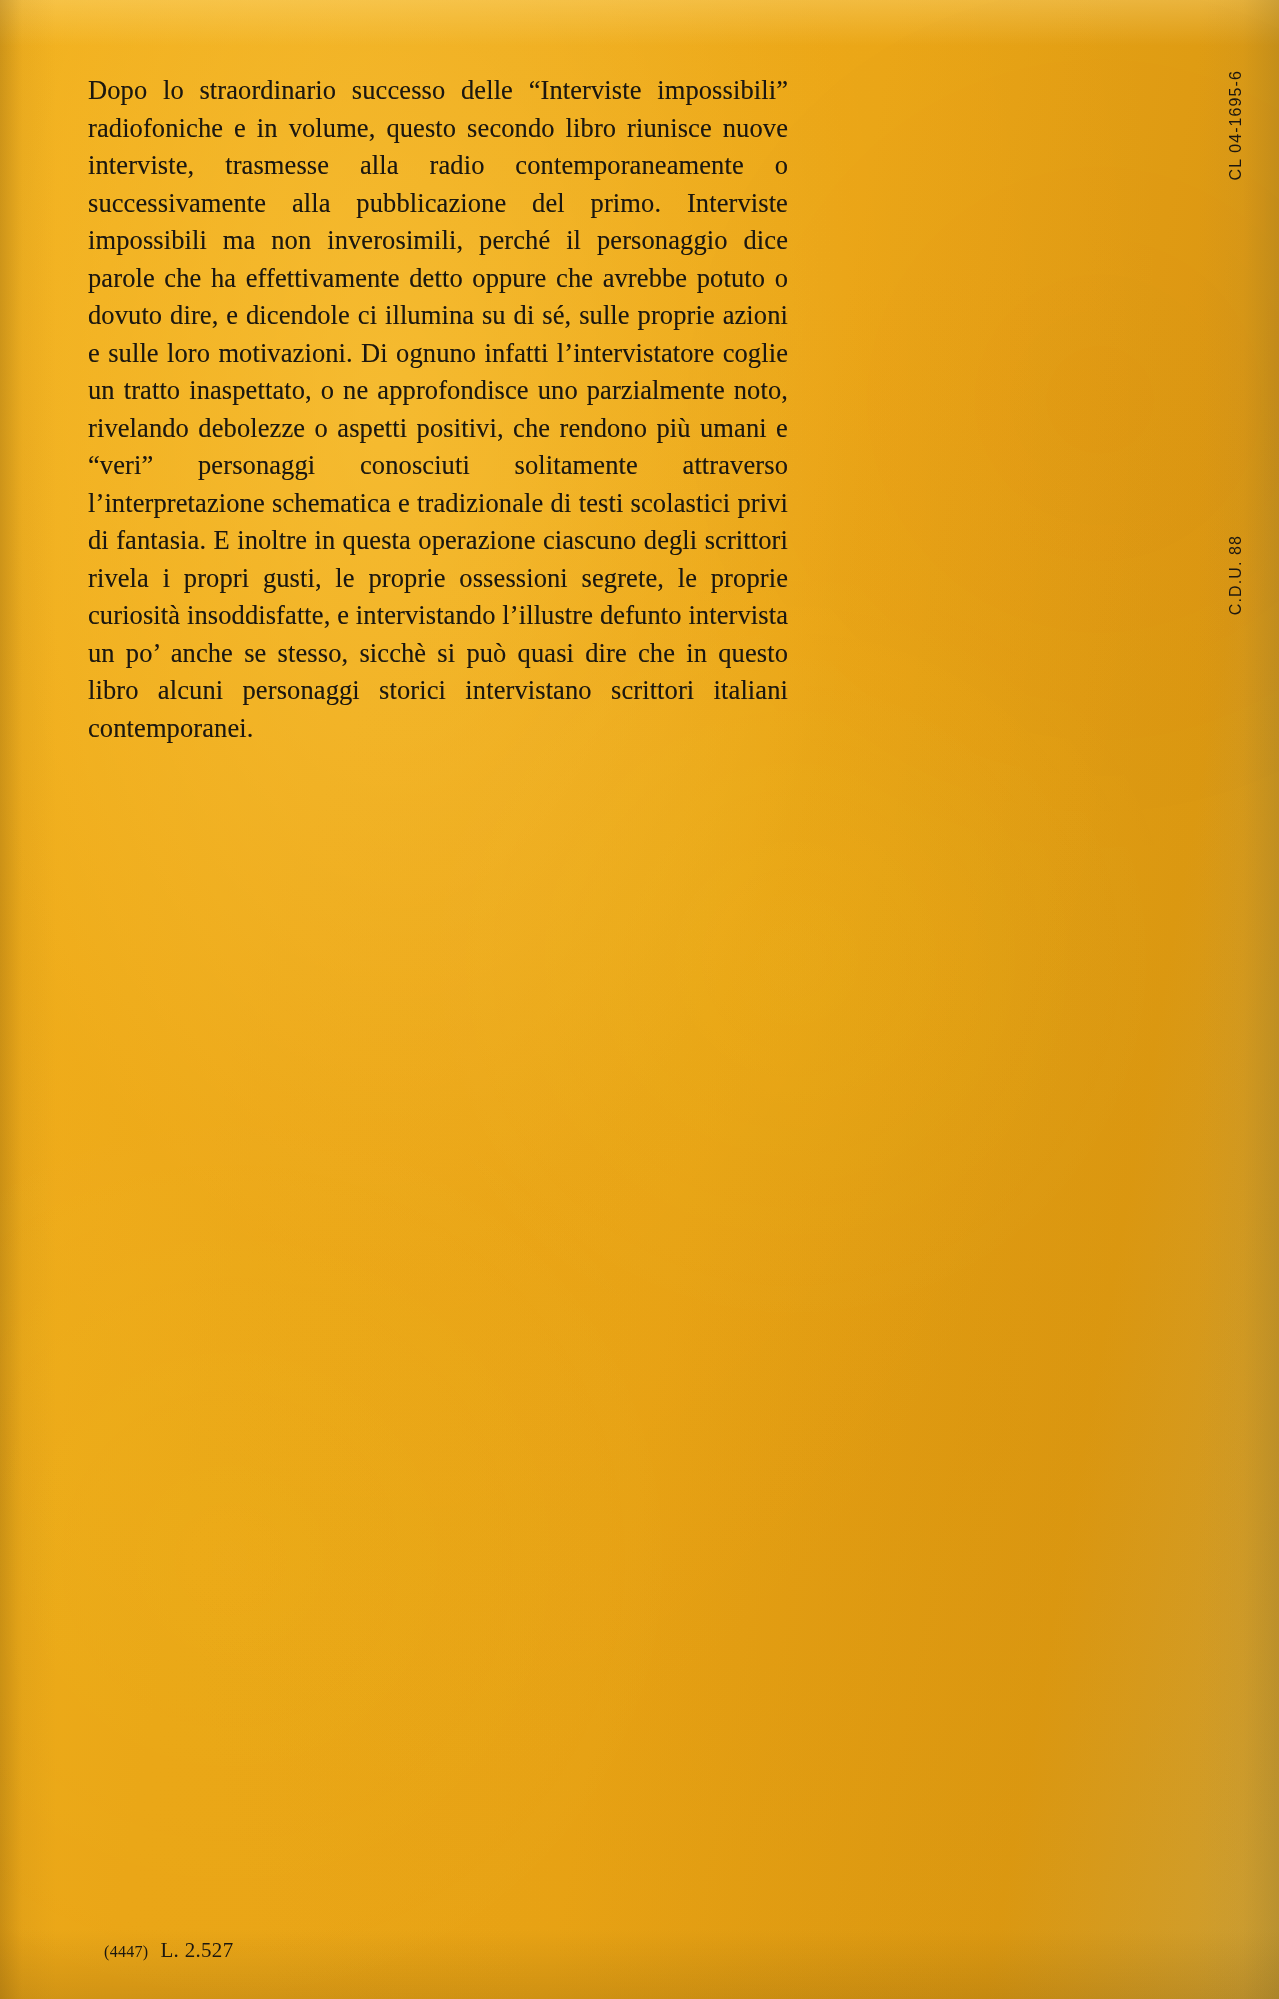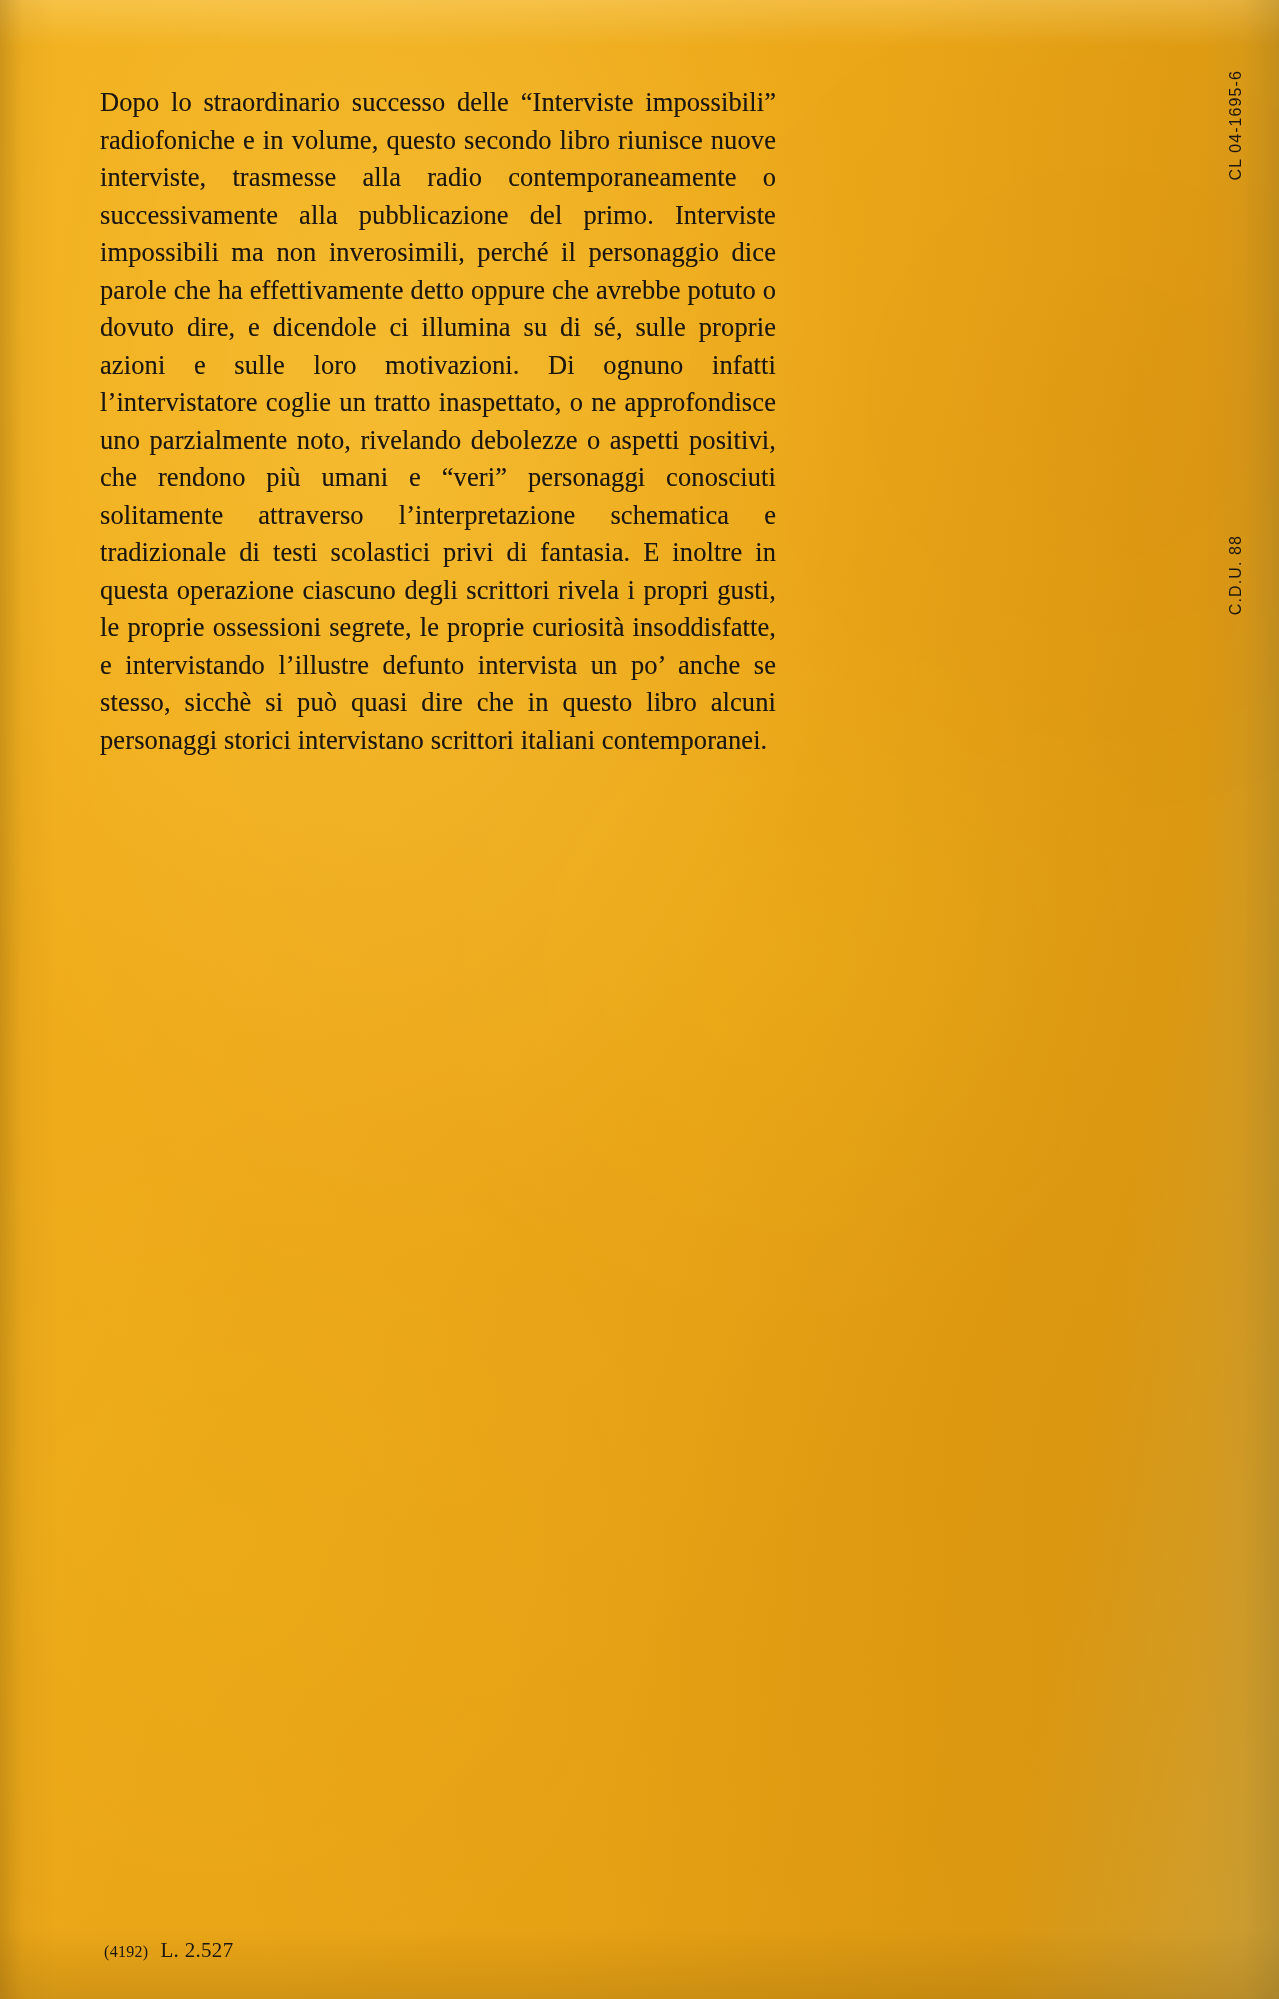--- a/index.html
+++ b/index.html
@@ -76,21 +76,21 @@
     font-size: 26.5px;
     line-height: 37.5px;
     color: #1b1710;
     text-align: justify;
     text-justify: inter-word;
     letter-spacing: 0.1px;
     font-family: "Liberation Serif", serif;
     text-shadow: 0 0 0.6px rgba(20,15,5,0.35);
   }
   .blurb p {
-    margin: 12px;
+    margin: 0;
   }
 
   
   .side-code {
     position: absolute;
     right: 34px;
     writing-mode: vertical-rl;
     text-orientation: mixed;
     transform: rotate(180deg);
     font-family: "Liberation Sans", sans-serif;
@@ -138,17 +138,17 @@
   <div class="grain"></div>
 
   <div class="blurb">
     <p>Dopo lo straordinario successo delle “Interviste impossibili” radiofoniche e in volume, questo secondo libro riunisce nuove interviste, trasmesse alla radio contemporaneamente o successivamente alla pubblicazione del primo. Interviste impossibili ma non inverosimili, perché il personaggio dice parole che ha effettivamente detto oppure che avrebbe potuto o dovuto dire, e dicendole ci illumina su di sé, sulle proprie azioni e sulle loro motivazioni. Di ognuno infatti l’intervistatore coglie un tratto inaspettato, o ne approfondisce uno parzialmente noto, rivelando debolezze o aspetti positivi, che rendono più umani e “veri” personaggi conosciuti solitamente attraverso l’interpretazione schematica e tradizionale di testi scolastici privi di fantasia. E inoltre in questa operazione ciascuno degli scrittori rivela i propri gusti, le proprie ossessioni segrete, le proprie curiosità insoddisfatte, e intervistando l’illustre defunto intervista un po’ anche se stesso, sicchè si può quasi dire che in questo libro alcuni personaggi storici intervistano scrittori italiani contemporanei.</p>
   </div>
 
   <div class="side-code top">CL 04-1695-6</div>
   <div class="side-code mid">C.D.U. 88</div>
 
   <div class="price-line">
-    <span class="code">(4192)</span>
+    <span class="code">(4447)</span>
     <span class="price">L. 2.527</span>
   </div>
 
 </div>
 
 </body></html>

